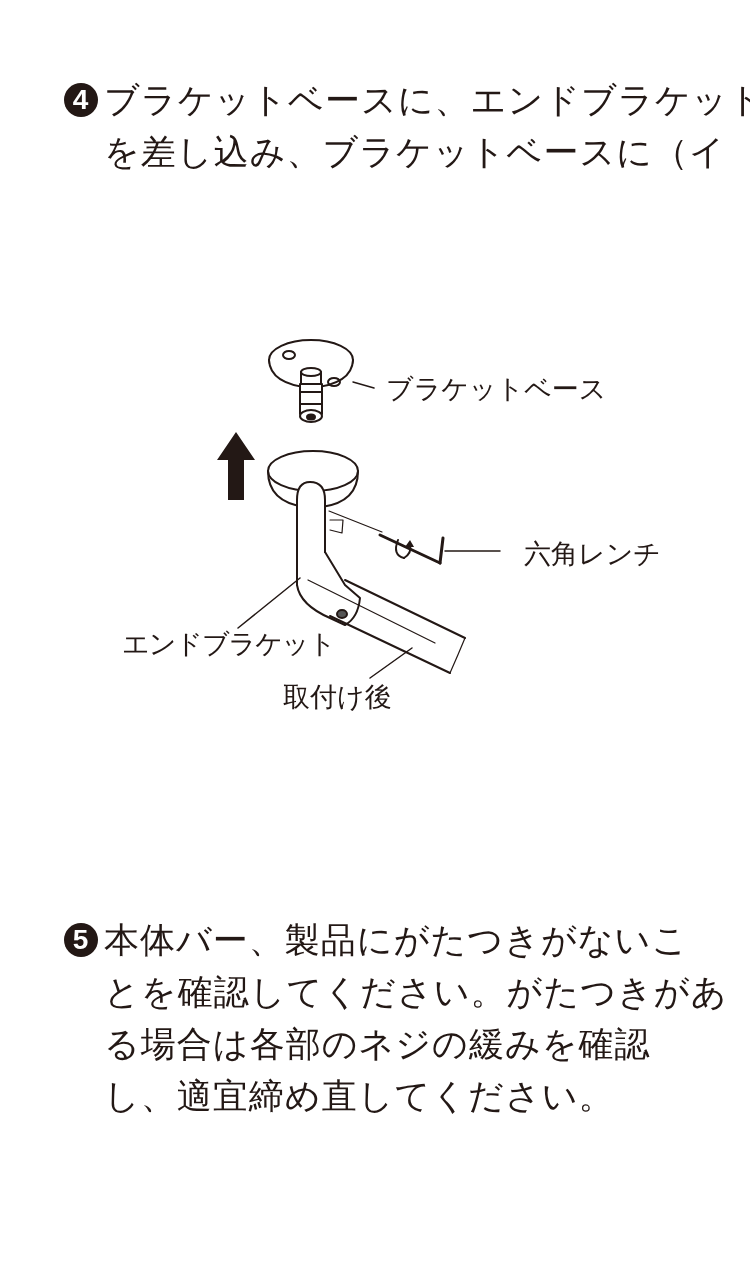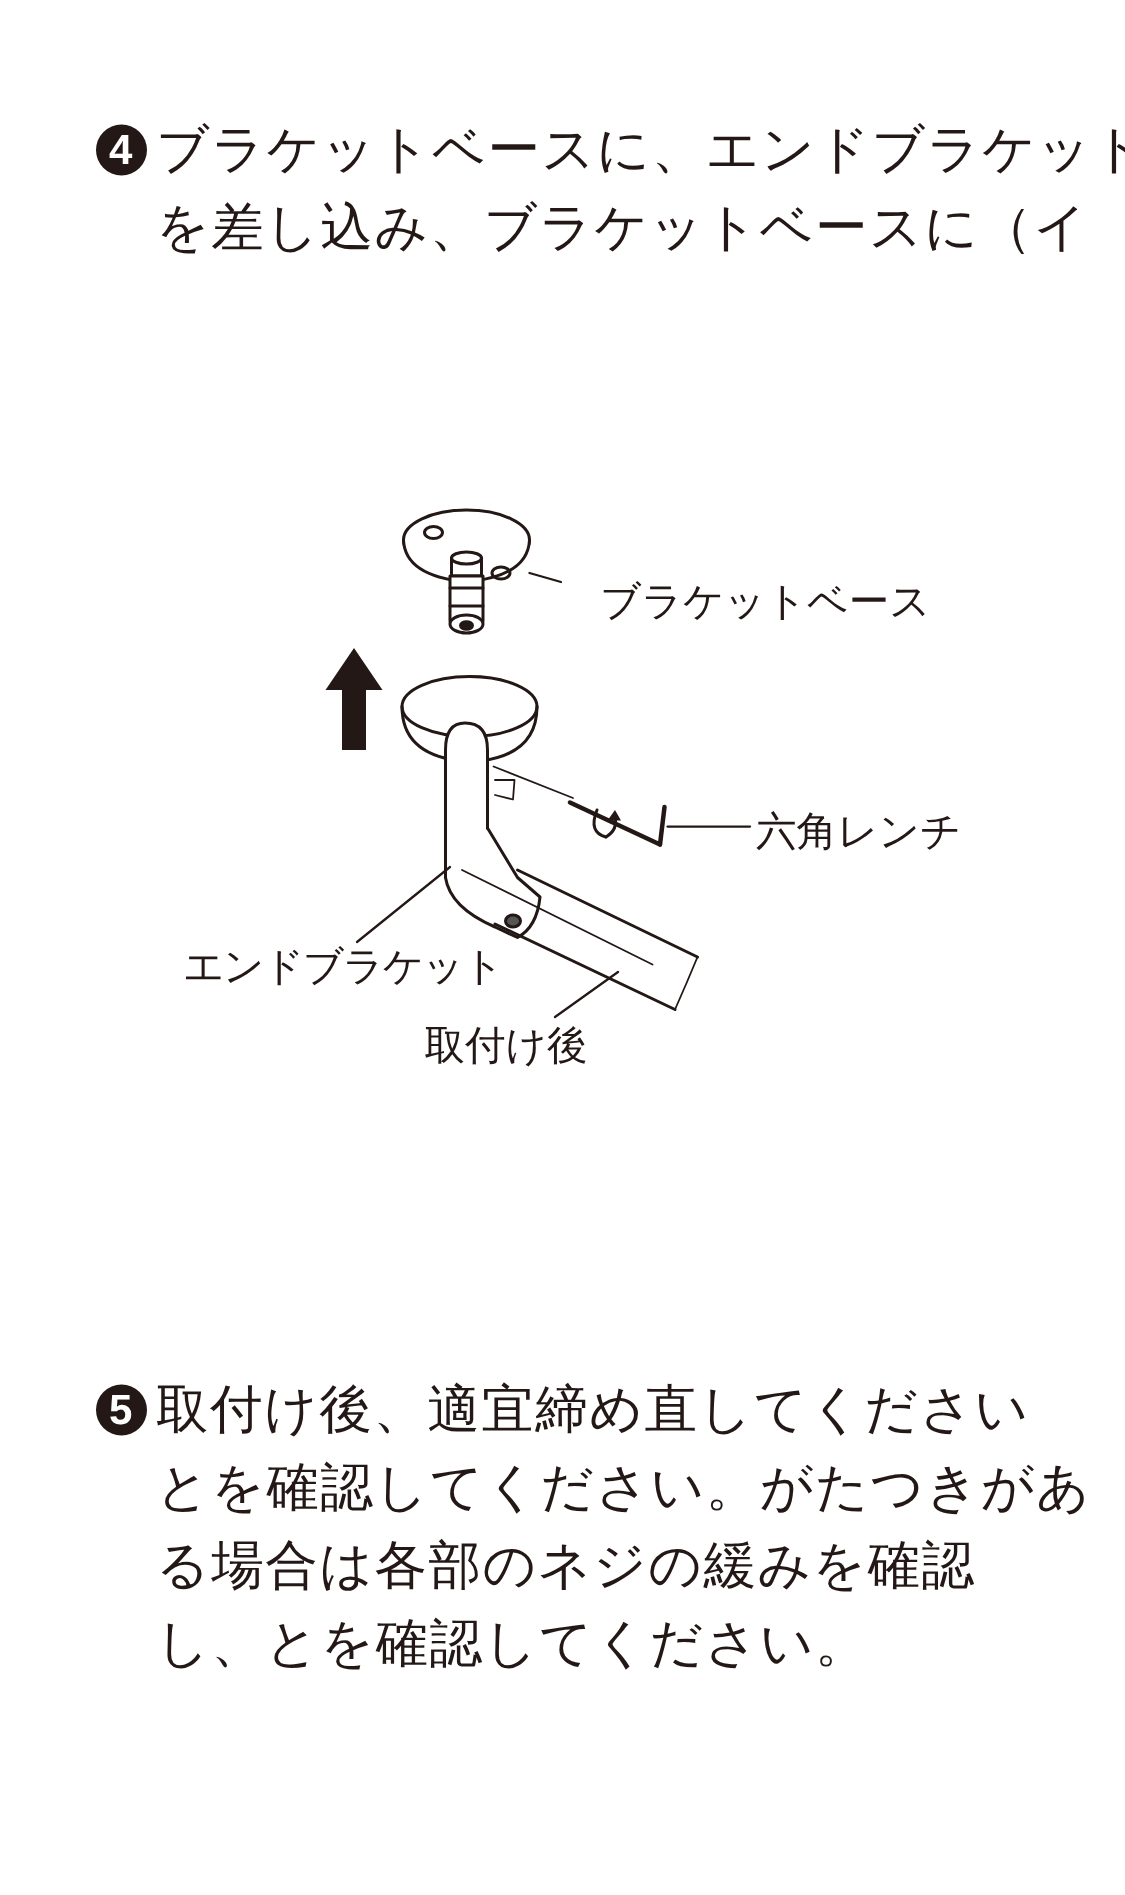--- a/index.html
+++ b/index.html
@@ -88,27 +88,27 @@
       <path d="M398 540 Q392 555 404 558" stroke-width="2"></path>
       <path d="M404 558 Q412 553 410 545" stroke-width="2"></path>
       <polygon points="410,540 405,547 414,547" fill="#231815" stroke="none"></polygon>
       <line x1="445" y1="551" x2="500" y2="551" stroke-width="1.5"></line>
     </g>
 
     <line x1="300" y1="578" x2="238" y2="628" stroke-width="1.5"></line>
     <line x1="412" y1="648" x2="370" y2="678" stroke-width="1.5"></line>
   </svg>
 
-  <span class="label" style="left:400px; top:71px;margin-top:12px;">ブラケットベース</span>
-  <span class="label" style="left:504px; top:236px;">六角レンチ</span>
+  <span class="label" style="left:386px; top:71px;">ブラケットベース</span>
+  <span class="label" style="left:524px; top:236px;">六角レンチ</span>
   <span class="label" style="left:110px; top:326px; letter-spacing:-1px;margin-left:12px;">エンドブラケット</span>
   <span class="label" style="left:283px; top:379px;">取付け後</span>
 </div>
 
 <div class="step step-2">
   <span class="badge">5</span>
   <div class="step-text">
-    <span class="line">取付け後、適宜締め直してください</span>
+    <span class="line">本体バー、製品にがたつきがないこ</span>
     <span class="line">とを確認してください。がたつきがあ</span>
     <span class="line">る場合は各部のネジの緩みを確認</span>
-    <span class="line">し、とを確認してください。</span>
+    <span class="line">し、適宜締め直してください。</span>
   </div>
 </div>
 
 </body></html>

